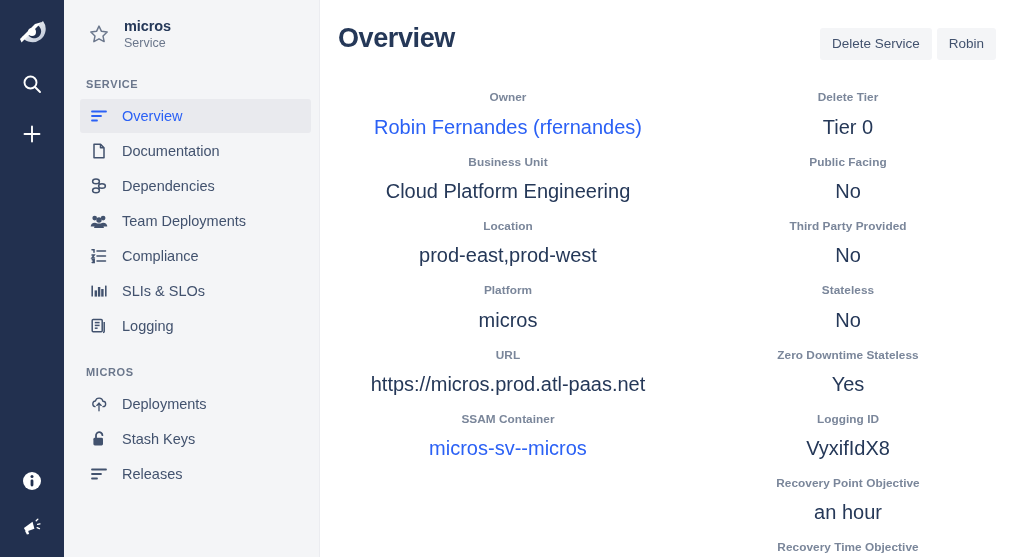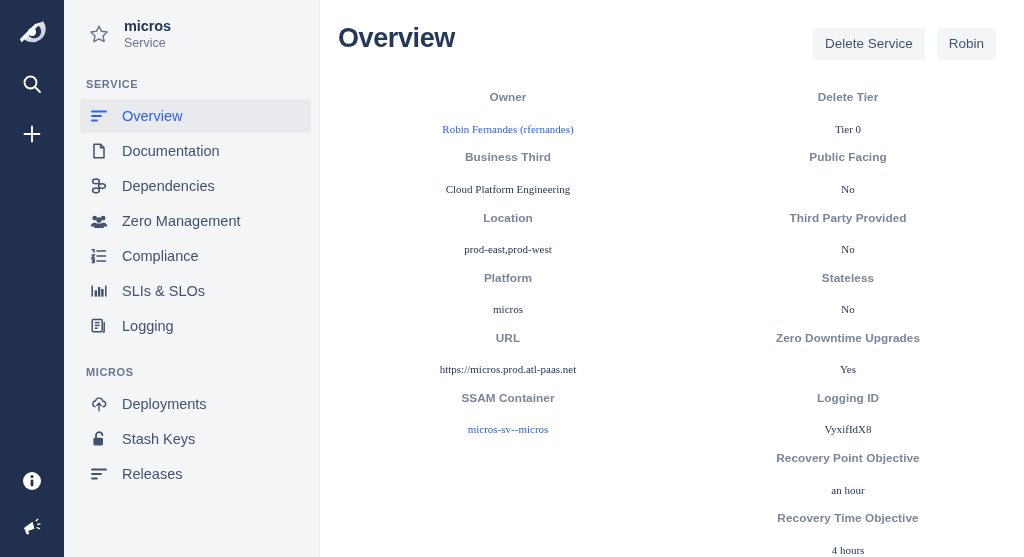--- a/index.html
+++ b/index.html
@@ -154,21 +154,21 @@
     justify-content: space-between;
     padding: 4px 0 0 0;
   }
   .page-title {
     font-size: 27px;
     font-weight: 700;
     color: #253858;
     letter-spacing: -0.4px;
     line-height: 1.1;
   }
-  .head-actions { display: flex; gap: 12px; margin-top: 4px; }
+  .head-actions { display: flex; gap: 5px; margin-top: 4px; }
   .btn {
     background: #f4f5f7;
     border: none;
     border-radius: 3px;
     color: #42526e;
     font-family: inherit;
     font-size: 13.5px;
     font-weight: 500;
     padding: 8px 12px;
     cursor: pointer;
@@ -186,26 +186,25 @@
 
   .field { margin-bottom: 14px; }
   .field-label {
     font-size: 11.8px;
     font-weight: 700;
     color: #7a869a;
     letter-spacing: 0.05px;
     line-height: 1.3;
   }
   .field-value {
-    font-size: 11px;
+    font-size: 20px;
     color: #253858;
-    margin-top: 16px;
+    margin-top: 8px;
     line-height: 1.35;
     white-space: nowrap;
-    font-family: Liberation Serif, serif;
   }
   .field-value.link {
     color: #2b61f5;
     cursor: pointer;
   }
 
   .team {
     margin-top: 18px;
   }
   .team-title {
@@ -326,21 +325,21 @@
       <span class="sb-ico">
         <svg width="19" height="19" viewBox="0 0 20 20" fill="#42526e">
           <circle cx="5.2" cy="6.2" r="2.6"></circle>
           <circle cx="14.6" cy="6.2" r="2.6"></circle>
           <circle cx="10" cy="8.4" r="3"></circle>
           <path d="M0.8 15.5 c0-2.6 2-4.2 4.4-4.2 s4.4 1.6 4.4 4.2 z"></path>
           <path d="M10.4 15.5 c0-2.6 2-4.2 4.4-4.2 s4.4 1.6 4.4 4.2 z"></path>
           <path d="M4.6 17.2 c0-3 2.4-5 5.4-5 s5.4 2 5.4 5 z"></path>
         </svg>
       </span>
-      <span>Zero Management</span>
+      <span>Team Deployments</span>
     </div>
 
     <div class="sb-item">
       <span class="sb-ico">
         <svg width="18" height="18" viewBox="0 0 18 18" stroke="#42526e" stroke-width="1.5" stroke-linecap="round" fill="none">
           <line x1="7" y1="4" x2="15.5" y2="4"></line>
           <line x1="7" y1="9" x2="15.5" y2="9"></line>
           <line x1="7" y1="14" x2="15.5" y2="14"></line>
           <path d="M2 2.8 L4 2.8 L4 5.2"></path>
           <path d="M2 8 L4.2 8 L2 11 L4.4 11"></path>
@@ -422,21 +421,21 @@
     </div>
 
     <div class="details">
 
       <div class="details-col left">
         <div class="field">
           <div class="field-label">Owner</div>
           <div class="field-value link">Robin Fernandes (rfernandes)</div>
         </div>
         <div class="field">
-          <div class="field-label">Business Third</div>
+          <div class="field-label">Business Unit</div>
           <div class="field-value">Cloud Platform Engineering</div>
         </div>
         <div class="field">
           <div class="field-label">Location</div>
           <div class="field-value">prod-east,prod-west</div>
         </div>
         <div class="field">
           <div class="field-label">Platform</div>
           <div class="field-value">micros</div>
         </div>
@@ -461,21 +460,21 @@
         </div>
         <div class="field">
           <div class="field-label">Third Party Provided</div>
           <div class="field-value">No</div>
         </div>
         <div class="field">
           <div class="field-label">Stateless</div>
           <div class="field-value">No</div>
         </div>
         <div class="field">
-          <div class="field-label">Zero Downtime Upgrades</div>
+          <div class="field-label">Zero Downtime Stateless</div>
           <div class="field-value">Yes</div>
         </div>
         <div class="field">
           <div class="field-label">Logging ID</div>
           <div class="field-value">VyxifIdX8</div>
         </div>
         <div class="field">
           <div class="field-label">Recovery Point Objective</div>
           <div class="field-value">an hour</div>
         </div>

